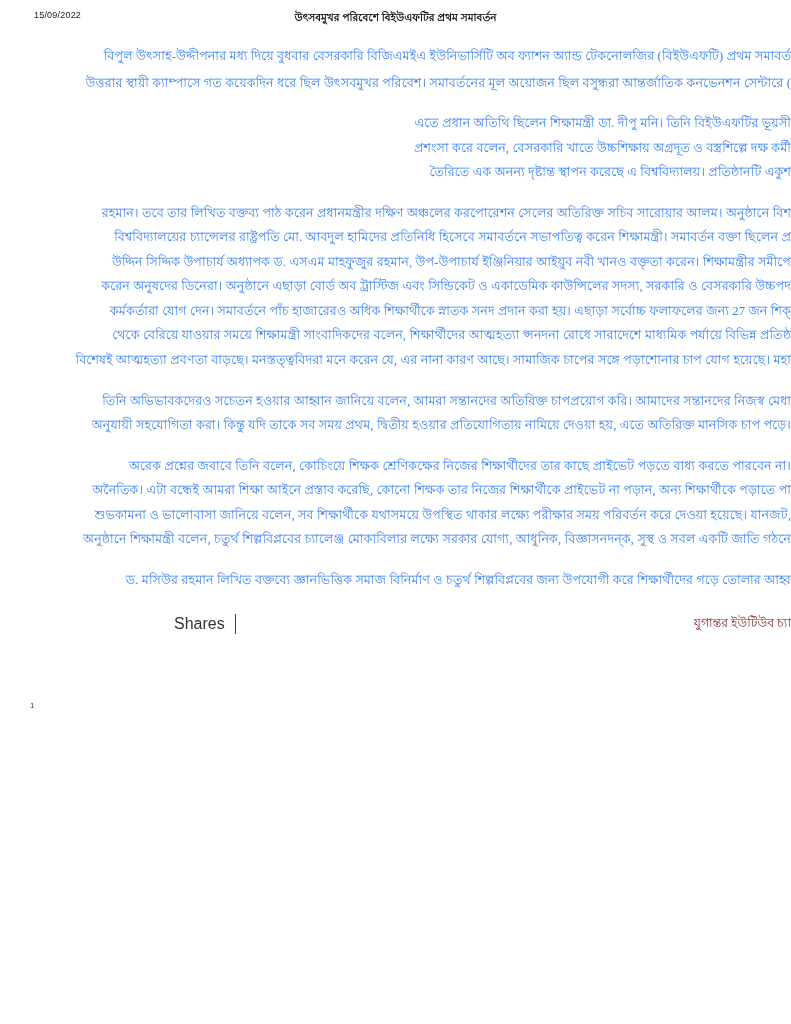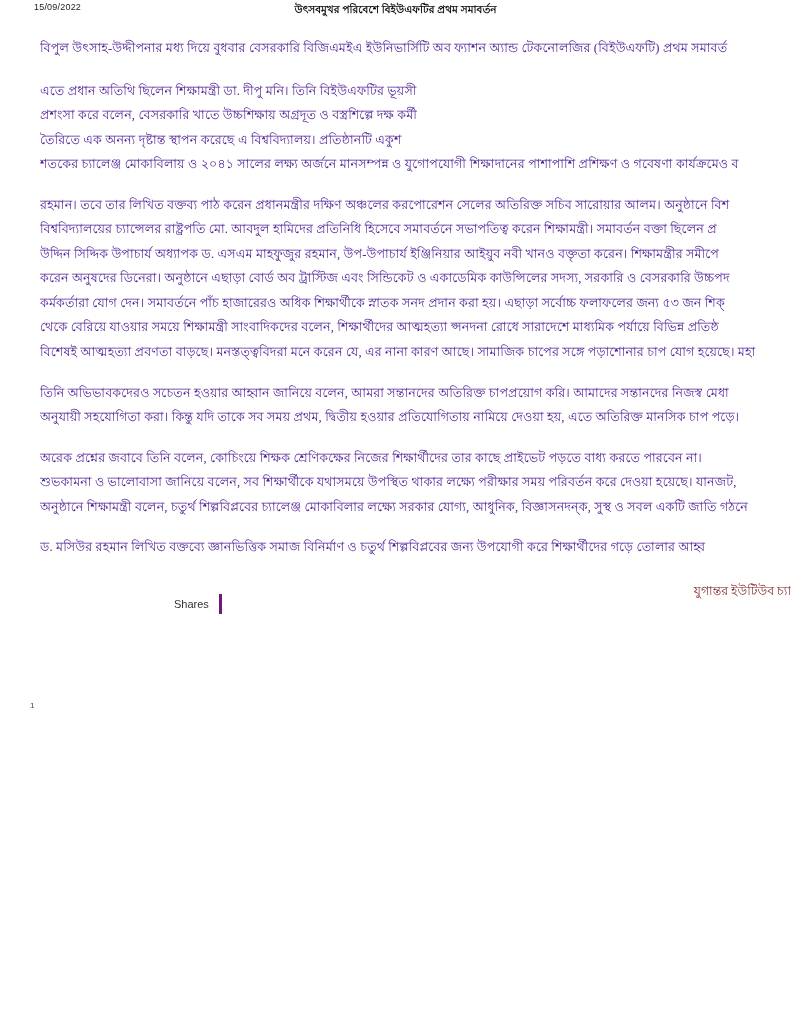--- a/index.html
+++ b/index.html
@@ -12,21 +12,21 @@
     height: 1024px;
     overflow: hidden;
     font-family: "Liberation Serif", "DejaVu Serif", serif;
     color: #1a1a1a;
   }
   .page {
     position: relative;
     width: 791px;
     height: 732px;
     box-sizing: border-box;
-    padding: 2px 0 0 0;
+    padding: 10px 0 0 0;
   }
   .header-row {
     position: relative;
     height: 22px;
     padding: 0 10px;
   }
   .doc-date {
     position: absolute;
     left: 34px;
     top: 0;
@@ -47,49 +47,49 @@
     font-weight: 600;
   }
   .body-wrap {
     margin-top: 12px;
     padding-left: 40px;
     padding-right: 0px;
   }
   .para {
     font-size: 12.6px;
     line-height: 1.95;
-    text-align: left;
+    text-align: right;
     margin: 0 0 16px 0;
     white-space: nowrap;
     overflow: hidden;
-    color: #4c1d95;
+    color: #3b82f6;
     letter-spacing: 0.15px;
   }
   .para .line {
     display: block;
     white-space: nowrap;
     overflow: hidden;
   }
   .para.first .line:first-child {
     margin-bottom: 2px;
   }
   .footer-row {
     position: relative;
     margin-top: 22px;
     height: 26px;
   }
   .shares-box {
     position: absolute;
     left: 134px;
-    top: 12px;
-    font-size: 11px;
+    top: 0;
+    font-size: 16px;
     font-family: "Liberation Sans", sans-serif;
     color: #333;
     padding-right: 10px;
-    border-right: 3px solid #701a75;
+    border-right: 1px solid #701a75;
     line-height: 20px;
     height: 20px;
   }
   .youtube-label {
     position: absolute;
     right: 0px;
     top: 0;
     font-size: 12.4px;
     color: #7f1d1d;
     white-space: nowrap;
@@ -110,46 +110,47 @@
 
   <div class="header-row">
     <div class="doc-date">15/09/2022</div>
     <div class="doc-heading">উৎসবমুখর পরিবেশে বিইউএফটির প্রথম সমাবর্তন</div>
   </div>
 
   <div class="body-wrap">
 
     <div class="para first">
       <span class="line">বিপুল উৎসাহ-উদ্দীপনার মধ্য দিয়ে বুধবার বেসরকারি বিজিএমইএ ইউনিভার্সিটি অব ফ্যাশন অ্যান্ড টেকনোলজির (বিইউএফটি) প্রথম সমাবর্ত</span>
+      <span class="line">উত্তরার স্থায়ী ক্যাম্পাসে গত কয়েকদিন ধরে ছিল উৎসবমুখর পরিবেশ। সমাবর্তনের মূল অয়োজন ছিল বসুন্ধরা আন্তর্জাতিক কনভেনশন সেন্টারে (</span>
     </div>
 
     <div class="para">
       <span class="line">এতে প্রধান অতিথি ছিলেন শিক্ষামন্ত্রী ডা. দীপু মনি। তিনি বিইউএফটির ভূয়সী</span>
       <span class="line">প্রশংসা করে বলেন, বেসরকারি খাতে উচ্চশিক্ষায় অগ্রদূত ও বস্ত্রশিল্পে দক্ষ কর্মী</span>
       <span class="line">তৈরিতে এক অনন্য দৃষ্টান্ত স্থাপন করেছে এ বিশ্ববিদ্যালয়। প্রতিষ্ঠানটি একুশ</span>
-      <span class="line">শতকের চ্যালেঞ্জ মোকাবিলায় ও ২০৪১ সালের লক্ষ্য অর্জনে মানসম্পন্ন ও যুগোপযোগী শিক্ষাদানের পাশাপাশি প্রশিক্ষণ ও গবেষণা কার্যক্রমেও ব</span>
     </div>
 
     <div class="para">
       <span class="line">রহমান। তবে তার লিখিত বক্তব্য পাঠ করেন প্রধানমন্ত্রীর দক্ষিণ অঞ্চলের করপোরেশন সেলের অতিরিক্ত সচিব সারোয়ার আলম। অনুষ্ঠানে বিশ</span>
       <span class="line">বিশ্ববিদ্যালয়ের চ্যান্সেলর রাষ্ট্রপতি মো. আবদুল হামিদের প্রতিনিধি হিসেবে সমাবর্তনে সভাপতিত্ব করেন শিক্ষামন্ত্রী। সমাবর্তন বক্তা ছিলেন প্র</span>
       <span class="line">উদ্দিন সিদ্দিক উপাচার্য অধ্যাপক ড. এসএম মাহফুজুর রহমান, উপ-উপাচার্য ইঞ্জিনিয়ার আইয়ুব নবী খানও বক্তৃতা করেন। শিক্ষামন্ত্রীর সমীপে</span>
       <span class="line">করেন অনুষদের ডিনেরা। অনুষ্ঠানে এছাড়া বোর্ড অব ট্রাস্টিজ এবং সিন্ডিকেট ও একাডেমিক কাউন্সিলের সদস্য, সরকারি ও বেসরকারি উচ্চপদ</span>
-      <span class="line">কর্মকর্তারা যোগ দেন। সমাবর্তনে পাঁচ হাজারেরও অধিক শিক্ষার্থীকে স্নাতক সনদ প্রদান করা হয়। এছাড়া সর্বোচ্চ ফলাফলের জন্য ৫৩ জন শিক্</span>
+      <span class="line">কর্মকর্তারা যোগ দেন। সমাবর্তনে পাঁচ হাজারেরও অধিক শিক্ষার্থীকে স্নাতক সনদ প্রদান করা হয়। এছাড়া সর্বোচ্চ ফলাফলের জন্য 27 জন শিক্</span>
       <span class="line">থেকে বেরিয়ে যাওয়ার সময়ে শিক্ষামন্ত্রী সাংবাদিকদের বলেন, শিক্ষার্থীদের আত্মহত্যা প্সনদনা রোধে সারাদেশে মাধ্যমিক পর্যায়ে বিভিন্ন প্রতিষ্ঠ</span>
       <span class="line">বিশেষই আত্মহত্যা প্রবণতা বাড়ছে। মনস্তত্ত্ববিদরা মনে করেন যে, এর নানা কারণ আছে। সামাজিক চাপের সঙ্গে পড়াশোনার চাপ যোগ হয়েছে। মহা</span>
     </div>
 
     <div class="para">
       <span class="line">তিনি অভিভাবকদেরও সচেতন হওয়ার আহ্বান জানিয়ে বলেন, আমরা সন্তানদের অতিরিক্ত চাপপ্রয়োগ করি। আমাদের সন্তানদের নিজস্ব মেধা </span>
       <span class="line">অনুযায়ী সহযোগিতা করা। কিন্তু যদি তাকে সব সময় প্রথম, দ্বিতীয় হওয়ার প্রতিযোগিতায় নামিয়ে দেওয়া হয়, এতে অতিরিক্ত মানসিক চাপ পড়ে।</span>
     </div>
 
     <div class="para">
       <span class="line">অরেক প্রশ্নের জবাবে তিনি বলেন, কোচিংয়ে শিক্ষক শ্রেণিকক্ষের নিজের শিক্ষার্থীদের তার কাছে প্রাইভেট পড়তে বাধ্য করতে পারবেন না। </span>
+      <span class="line">অনৈতিক। এটা বন্ধেই আমরা শিক্ষা আইনে প্রস্তাব করেছি, কোনো শিক্ষক তার নিজের শিক্ষার্থীকে প্রাইভেট না পড়ান, অন্য শিক্ষার্থীকে পড়াতে পা</span>
       <span class="line">শুভকামনা ও ভালোবাসা জানিয়ে বলেন, সব শিক্ষার্থীকে যথাসময়ে উপস্থিত থাকার লক্ষ্যে পরীক্ষার সময় পরিবর্তন করে দেওয়া হয়েছে। যানজট,</span>
       <span class="line">অনুষ্ঠানে শিক্ষামন্ত্রী বলেন, চতুর্থ শিল্পবিপ্লবের চ্যালেঞ্জ মোকাবিলার লক্ষ্যে সরকার যোগ্য, আধুনিক, বিজ্ঞাসনদন্ক, সুস্থ ও সবল একটি জাতি গঠনে</span>
     </div>
 
     <div class="para">
       <span class="line">ড. মসিউর রহমান লিখিত বক্তব্যে জ্ঞানভিত্তিক সমাজ বিনির্মাণ ও চতুর্থ শিল্পবিপ্লবের জন্য উপযোগী করে শিক্ষার্থীদের গড়ে তোলার আহ্ব</span>
     </div>
 
     <div class="footer-row">
       <div class="shares-box">Shares</div>

